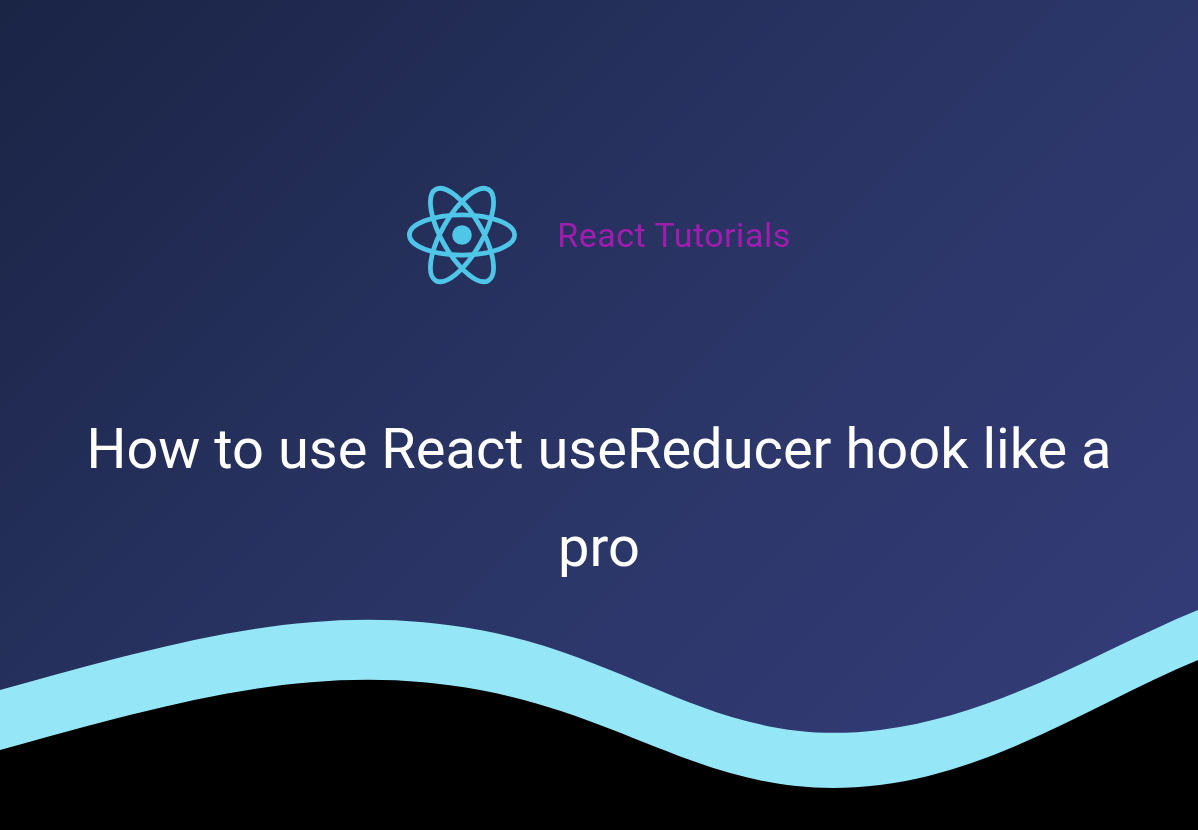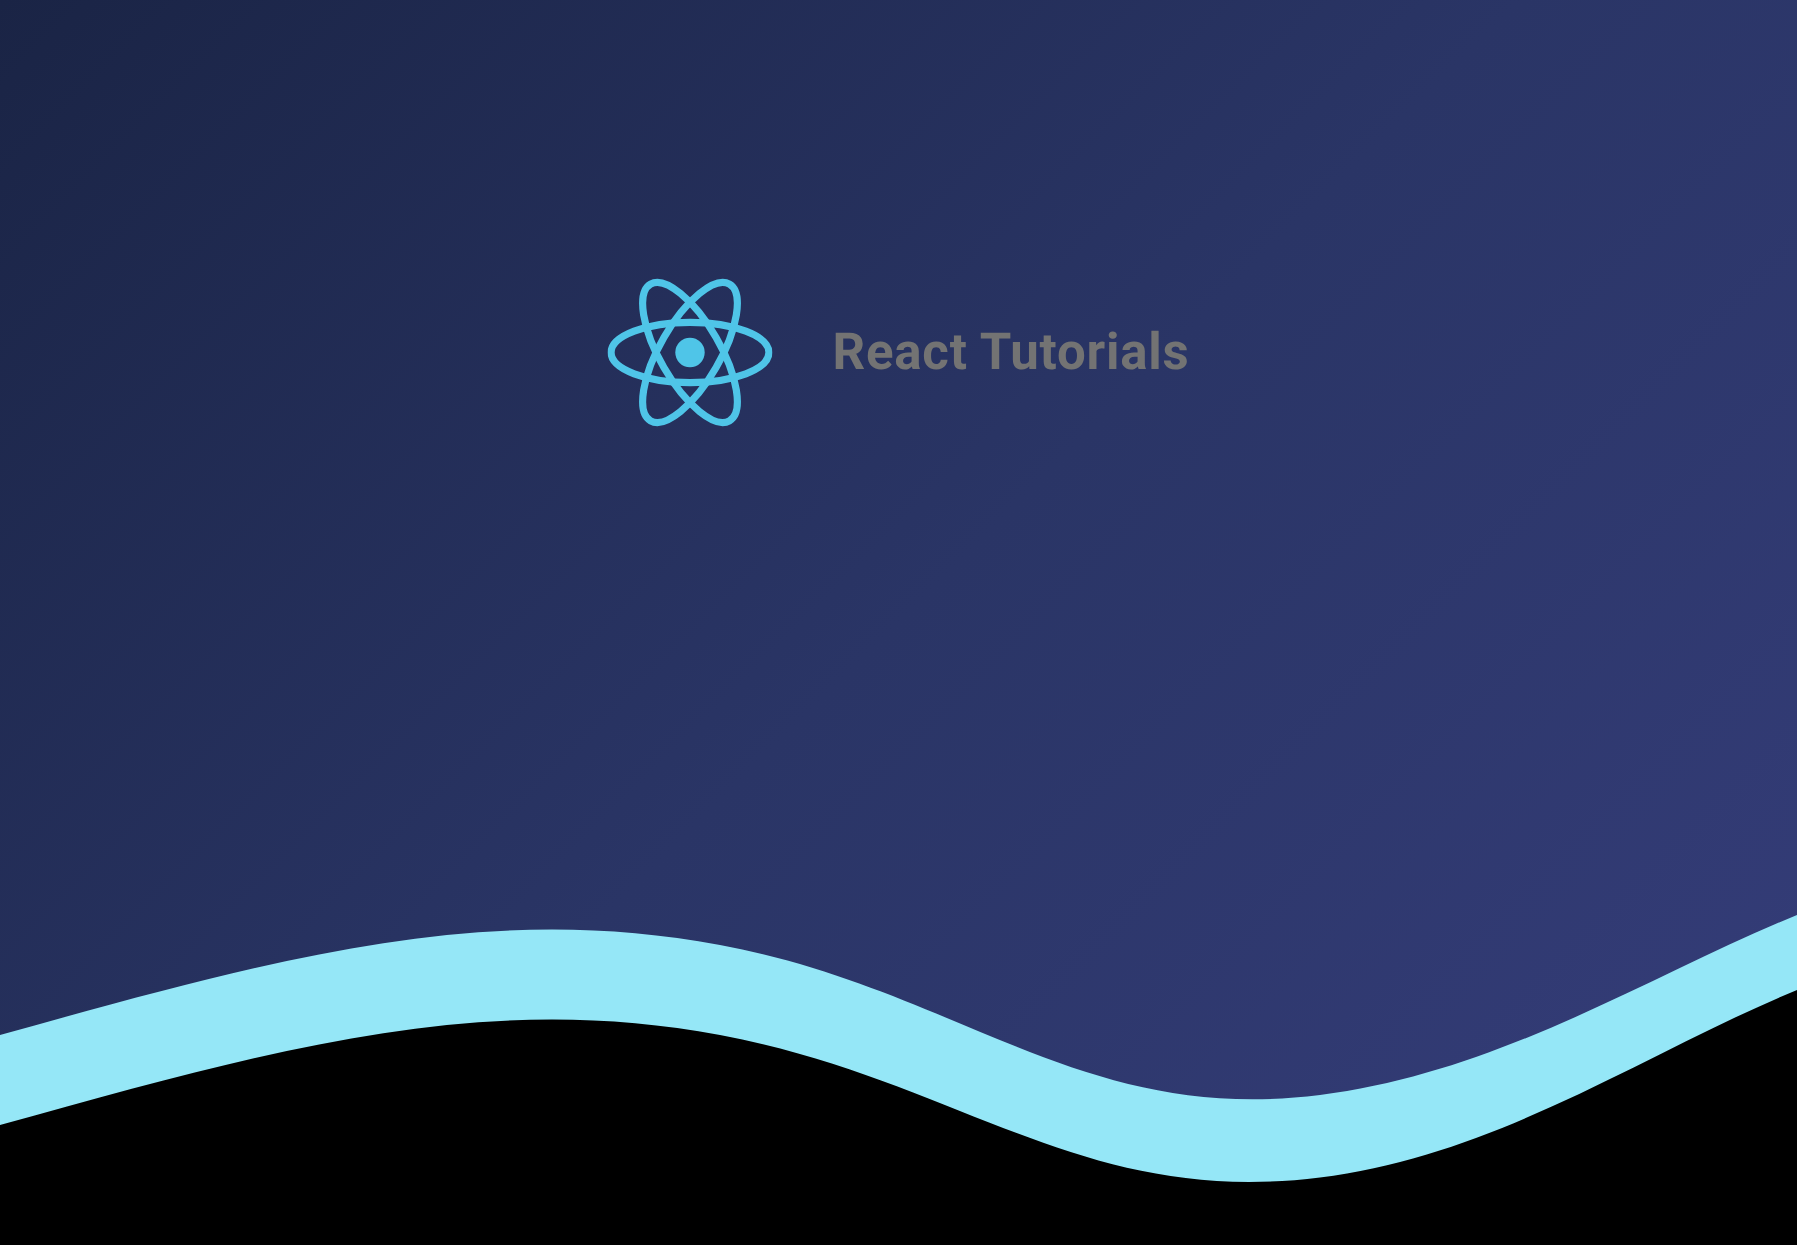--- a/index.html
+++ b/index.html
@@ -35,23 +35,23 @@
 
     .react-logo {
       width: 110px;
       height: 100px;
       display: flex;
       align-items: center;
       justify-content: center;
     }
 
     .brand-text {
-      color: #737373;
+      color: #a21caf;
       font-size: 34px;
-      font-weight: 700;
+      font-weight: 400;
       letter-spacing: 0.5px;
     }
 
     .title-text {
       color: #ffffff;
       font-size: 56px;
       font-weight: 400;
       text-align: center;
       margin-top: 115px;
       line-height: 1.75;
@@ -95,20 +95,21 @@
         <g stroke="#4fc5e8" stroke-width="1" fill="none">
           <ellipse rx="11" ry="4.2"></ellipse>
           <ellipse rx="11" ry="4.2" transform="rotate(60)"></ellipse>
           <ellipse rx="11" ry="4.2" transform="rotate(120)"></ellipse>
         </g>
       </svg>
     </div>
     <div class="brand-text">React Tutorials</div>
   </div>
 
+  <h1 class="title-text">How to use React useReducer hook like a pro</h1>
 
   <div class="wave-container">
     <svg class="wave-back" viewBox="0 0 1198 280" preserveAspectRatio="none">
       <path d="M 0,140 C 180,90 320,50 480,80 C 640,110 720,200 880,180 C 1000,165 1100,100 1198,60 L 1198,280 L 0,280 Z" fill="#95e7f7"></path>
     </svg>
     <svg class="wave-front" viewBox="0 0 1198 280" preserveAspectRatio="none">
       <path d="M 0,200 C 180,150 320,110 480,140 C 640,170 720,255 880,235 C 1000,220 1100,150 1198,110 L 1198,280 L 0,280 Z" fill="#000000"></path>
     </svg>
   </div>
 

